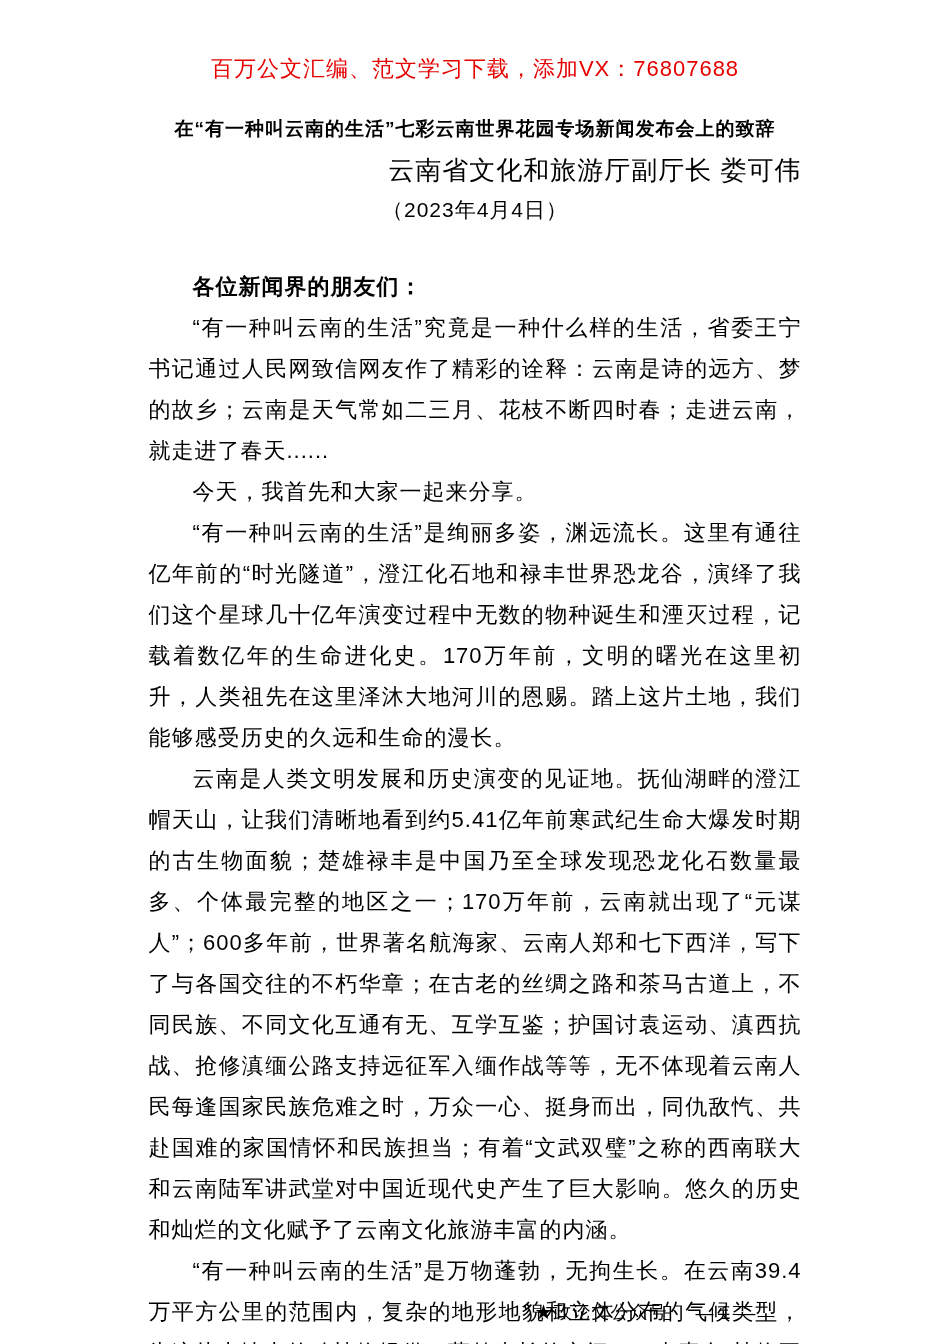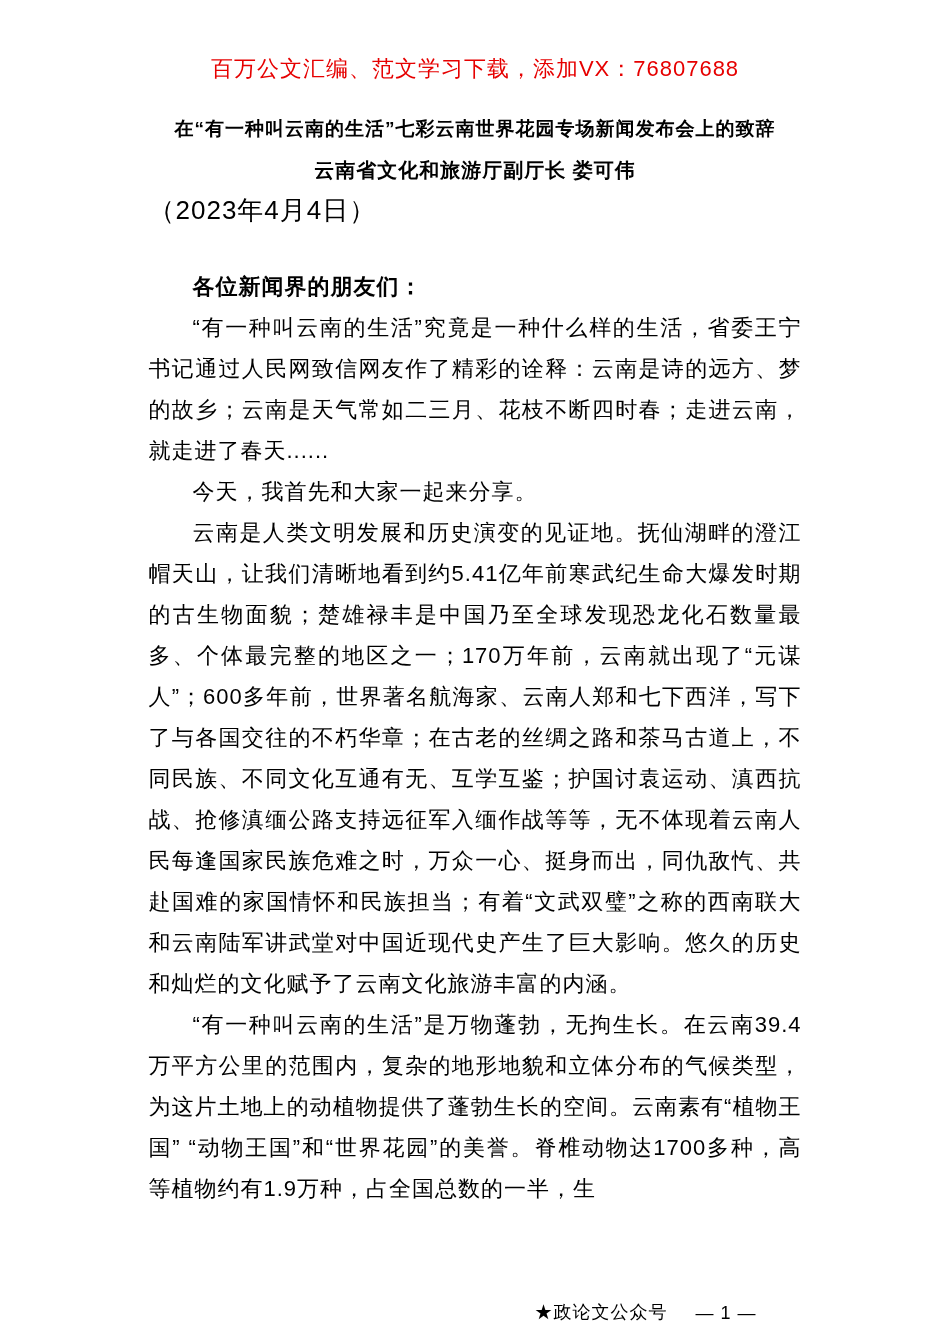--- a/index.html
+++ b/index.html
@@ -28,28 +28,29 @@
     margin-bottom: 24px;
   }
   .doc-title {
     text-align: center;
     font-size: 19px;
     font-weight: bold;
     line-height: 42px;
     letter-spacing: 1px;
   }
   .doc-subtitle {
-    text-align: center;
-    font-size: 20px;
-    font-weight: bold;
+    text-align: right;
+    font-size: 26px;
+    font-weight: normal;
     line-height: 40px;
     letter-spacing: 1px;
   }
   .doc-date {
-    font-size: 26px;
+    text-align: center;
+    font-size: 21px;
     font-weight: normal;
     line-height: 40px;
     letter-spacing: 1px;
   }
   .doc-body {
     margin-top: 36px;
     font-size: 22px;
     line-height: 41px;
     letter-spacing: 1px;
     text-align: justify;
@@ -84,20 +85,21 @@
   <div class="doc-title">在“有一种叫云南的生活”七彩云南世界花园专场新闻发布会上的致辞</div>
 
   <div class="doc-subtitle">云南省文化和旅游厅副厅长 娄可伟</div>
 
   <div class="doc-date">（2023年4月4日）</div>
 
   <div class="doc-body">
     <p class="para salutation">各位新闻界的朋友们：</p>
     <p class="para">“有一种叫云南的生活”究竟是一种什么样的生活，省委王宁书记通过人民网致信网友作了精彩的诠释：云南是诗的远方、梦的故乡；云南是天气常如二三月、花枝不断四时春；走进云南，就走进了春天......</p>
     <p class="para">今天，我首先和大家一起来分享。</p>
+    <p class="para">“有一种叫云南的生活”是绚丽多姿，渊远流长。这里有通往亿年前的“时光隧道”，澄江化石地和禄丰世界恐龙谷，演绎了我们这个星球几十亿年演变过程中无数的物种诞生和湮灭过程，记载着数亿年的生命进化史。170万年前，文明的曙光在这里初升，人类祖先在这里泽沐大地河川的恩赐。踏上这片土地，我们能够感受历史的久远和生命的漫长。</p>
     <p class="para">云南是人类文明发展和历史演变的见证地。抚仙湖畔的澄江帽天山，让我们清晰地看到约5.41亿年前寒武纪生命大爆发时期的古生物面貌；楚雄禄丰是中国乃至全球发现恐龙化石数量最多、个体最完整的地区之一；170万年前，云南就出现了“元谋人”；600多年前，世界著名航海家、云南人郑和七下西洋，写下了与各国交往的不朽华章；在古老的丝绸之路和茶马古道上，不同民族、不同文化互通有无、互学互鉴；护国讨袁运动、滇西抗战、抢修滇缅公路支持远征军入缅作战等等，无不体现着云南人民每逢国家民族危难之时，万众一心、挺身而出，同仇敌忾、共赴国难的家国情怀和民族担当；有着“文武双璧”之称的西南联大和云南陆军讲武堂对中国近现代史产生了巨大影响。悠久的历史和灿烂的文化赋予了云南文化旅游丰富的内涵。</p>
     <p class="para">“有一种叫云南的生活”是万物蓬勃，无拘生长。在云南39.4万平方公里的范围内，复杂的地形地貌和立体分布的气候类型，为这片土地上的动植物提供了蓬勃生长的空间。云南素有“植物王国” “动物王国”和“世界花园”的美誉。脊椎动物达1700多种，高等植物约有1.9万种，占全国总数的一半，生</p>
   </div>
 
   <div class="footer">
     <span>★政论文公众号</span>
     <span>— 1 —</span>
   </div>
 
 </div>

